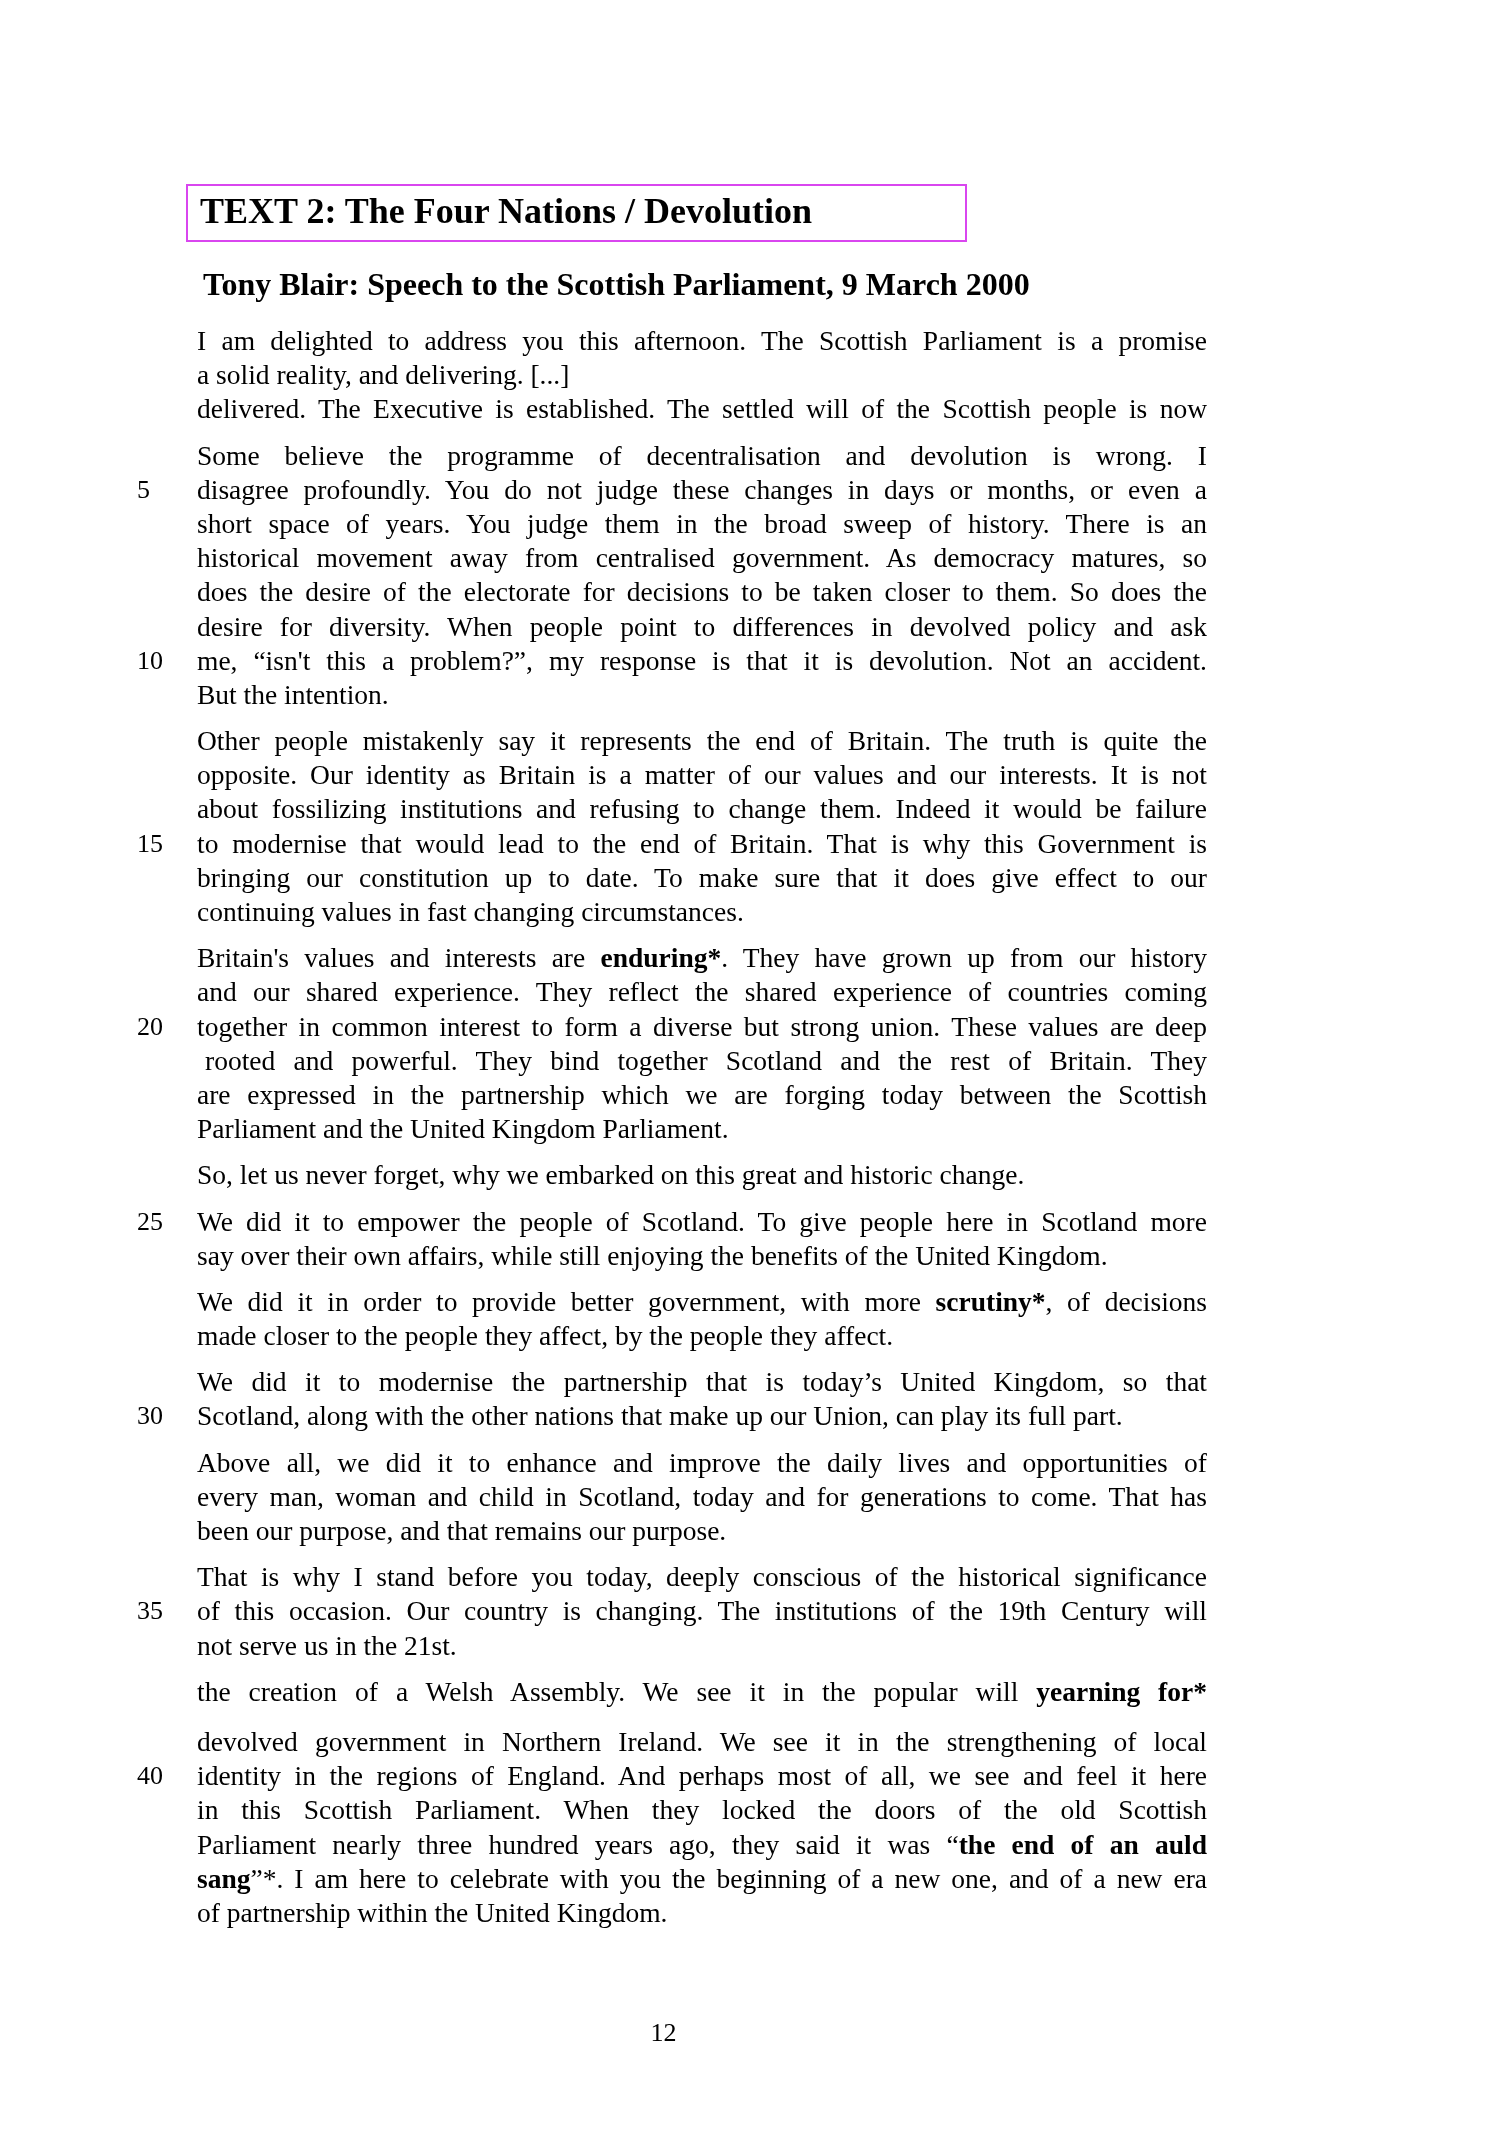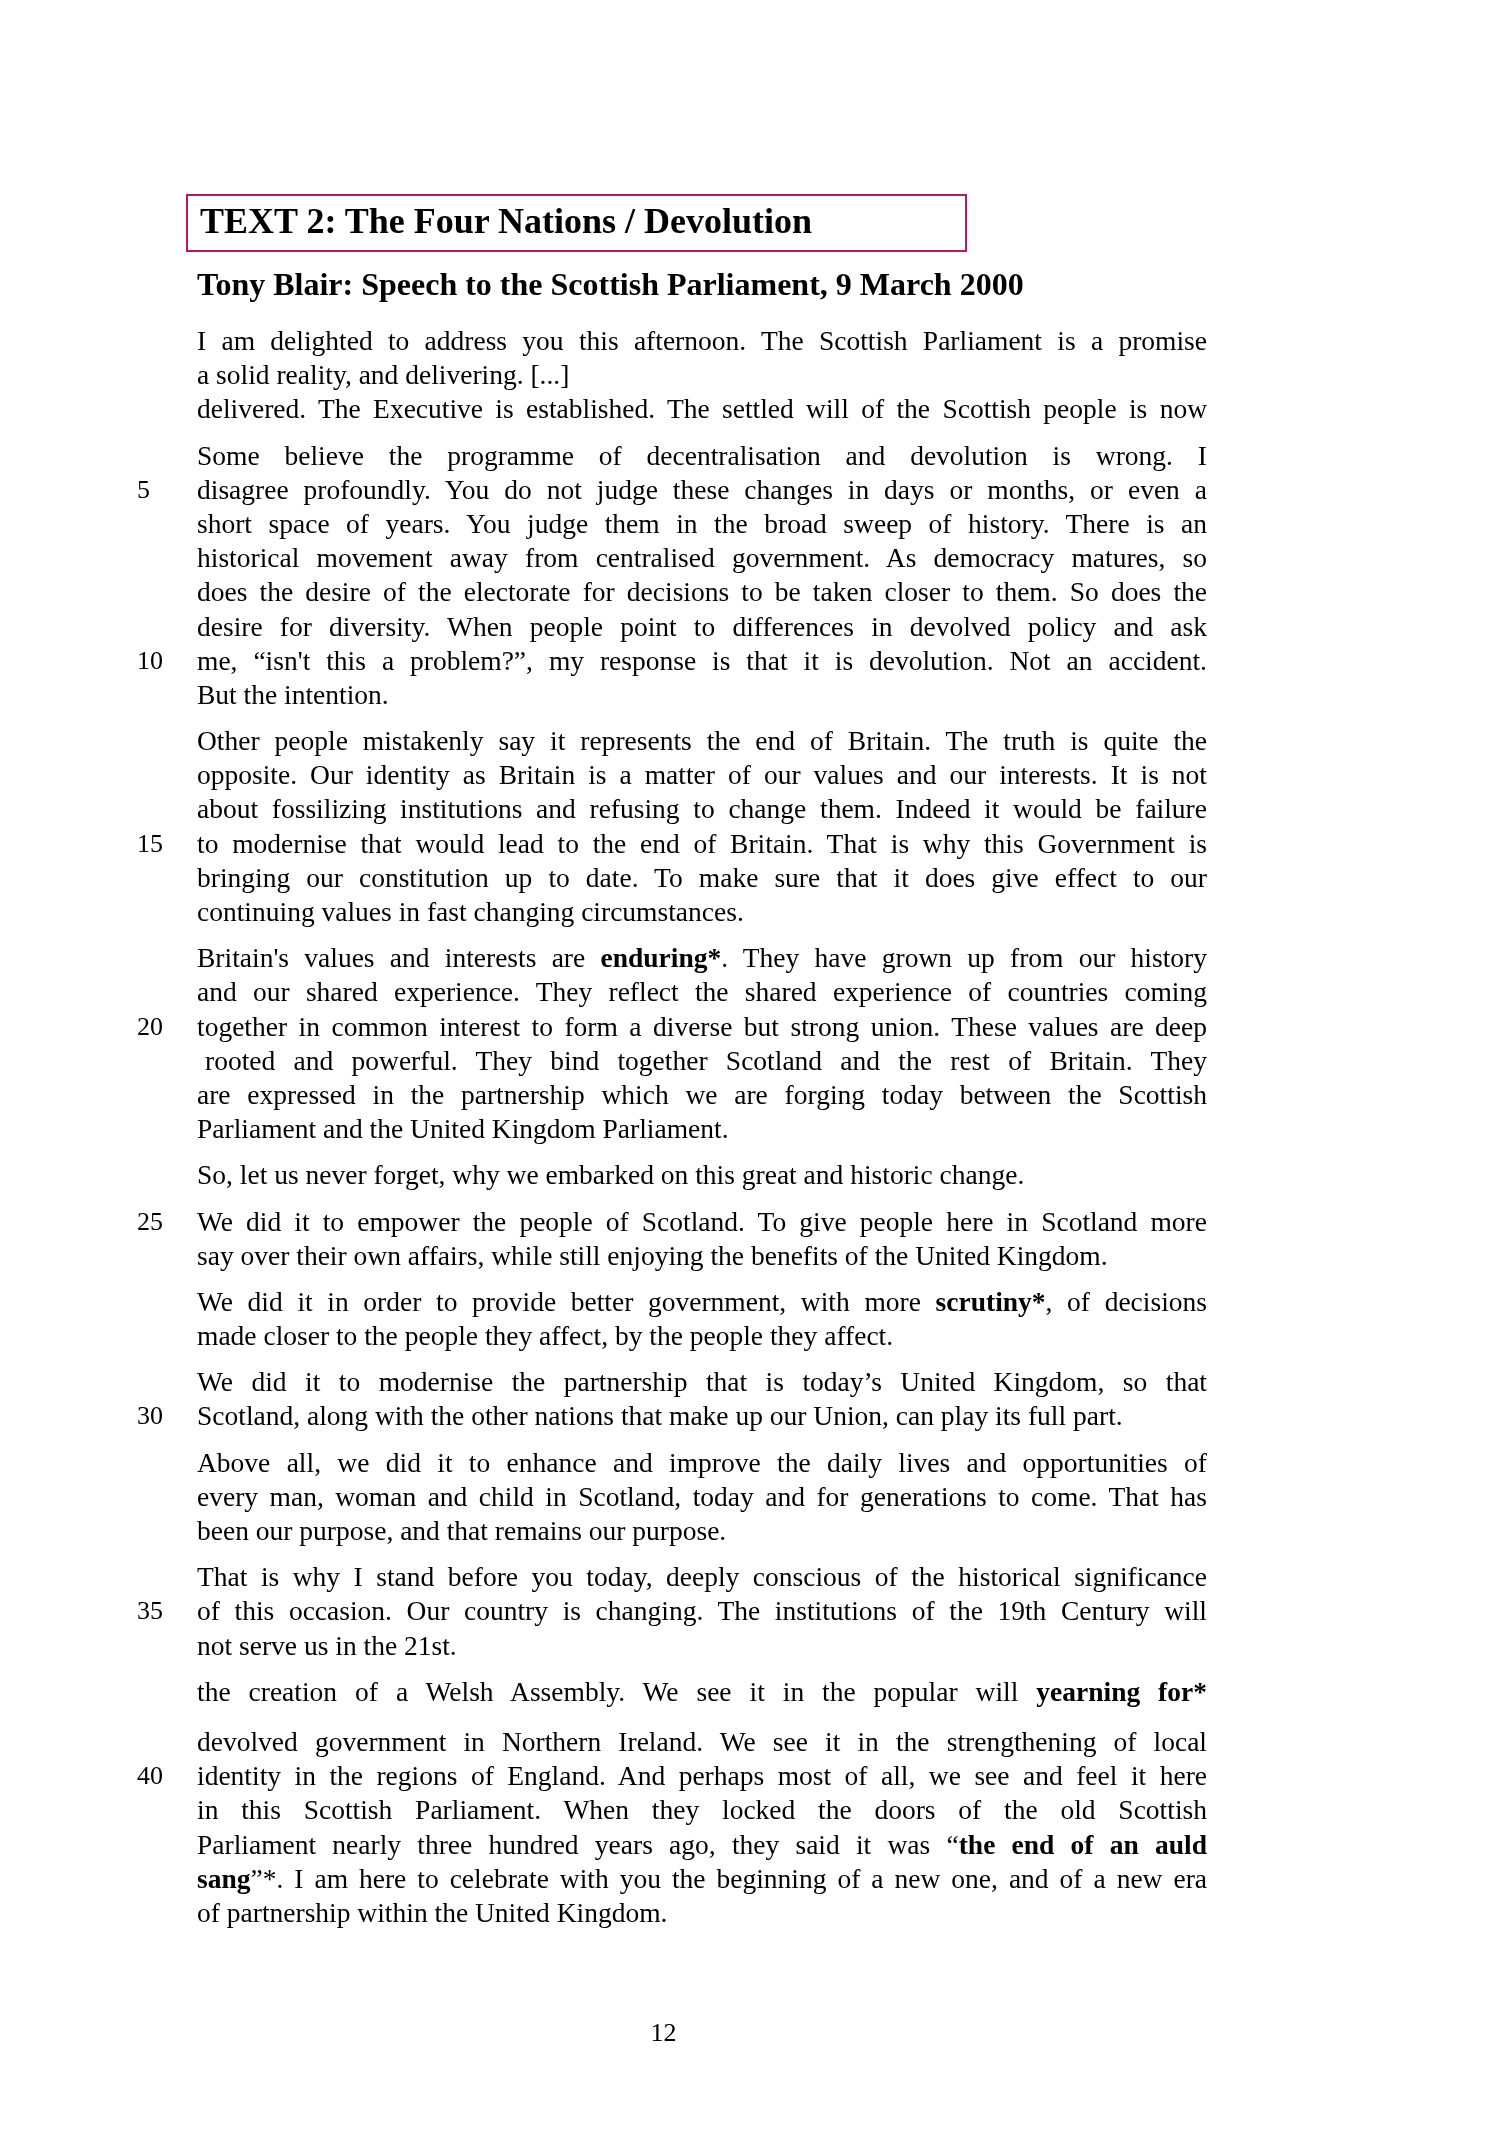--- a/index.html
+++ b/index.html
@@ -1,22 +1,22 @@
 <!DOCTYPE html>
 <html><head>
 <meta charset="utf-8">
 <style>
   html, body { margin: 0; padding: 0; background: #ffffff; }
   body { width: 1512px; height: 2138px; position: relative; overflow: hidden;
          font-family: "Liberation Serif", "DejaVu Serif", serif; color: #000; }
-  .title-box { position: absolute; left: 186px; top: 194px; width: 781px; height: 58px;
-               border: 2px solid #be185d; box-sizing: border-box; text-align: center; }
+  .title-box { position: absolute; left: 186px; top: 184px; width: 781px; height: 58px;
+               border: 2px solid #d946ef; box-sizing: border-box; text-align: center; }
   .title { position: absolute; left: 12px; top: 4px; font-size: 36px; font-weight: bold;
            letter-spacing: 0px; white-space: nowrap; }
-  .subtitle { position: absolute; left: 197px; top: 266px; font-size: 32px; font-weight: bold;
+  .subtitle { position: absolute; left: 203px; top: 266px; font-size: 32px; font-weight: bold;
               white-space: nowrap; }
   .body { position: absolute; left: 197px; top: 304px; width: 1010px; }
   .para { margin: 0 0 12px 0; font-size: 27.5px; line-height: 34.2px; }
   .line { display: block; text-align: justify; text-align-last: justify; white-space: nowrap;
           height: 34.2px; position: relative; }
   .line.last { text-align-last: left; }
   .line .txt { display: block; }
   .lnum { position: absolute; left: -60px; width: 40px; text-align: left; top: 0;
           font-size: 26px; }
   b { font-weight: bold; }

